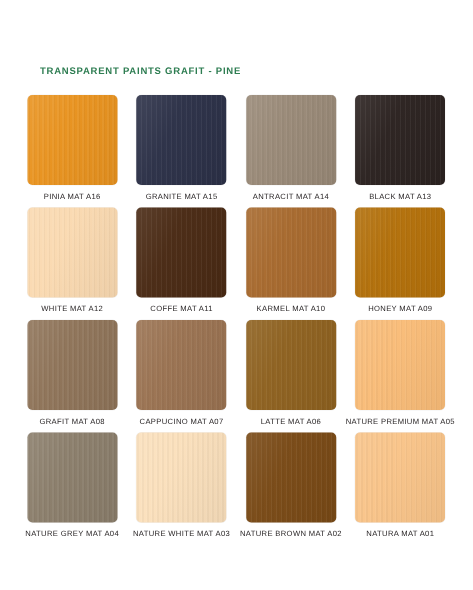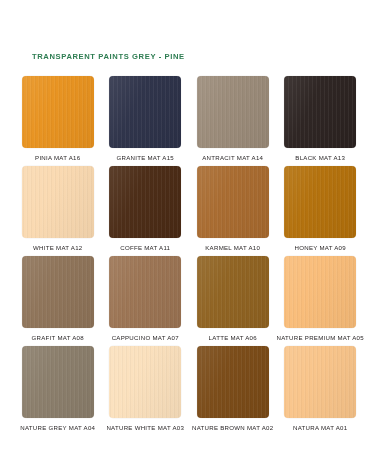--- a/index.html
+++ b/index.html
@@ -89,21 +89,21 @@
     text-align: center;
     white-space: nowrap;
     line-height: 1;
   }
 </style>
 </head>
 <body>
 
 <div class="page">
 
-  <div class="chart-title">TRANSPARENT PAINTS GREY - PINE</div>
+  <div class="chart-title">TRANSPARENT PAINTS GRAFIT - PINE</div>
 
   <div class="swatch-grid">
       <div class="swatch-cell">
         <div class="swatch-chip" style="background-color: rgb(232, 146, 30);"></div>
         <div class="swatch-label">PINIA MAT A16</div>
       </div>
       <div class="swatch-cell">
         <div class="swatch-chip" style="background-color: rgb(44, 49, 72);"></div>
         <div class="swatch-label">GRANITE MAT A15</div>
       </div>

